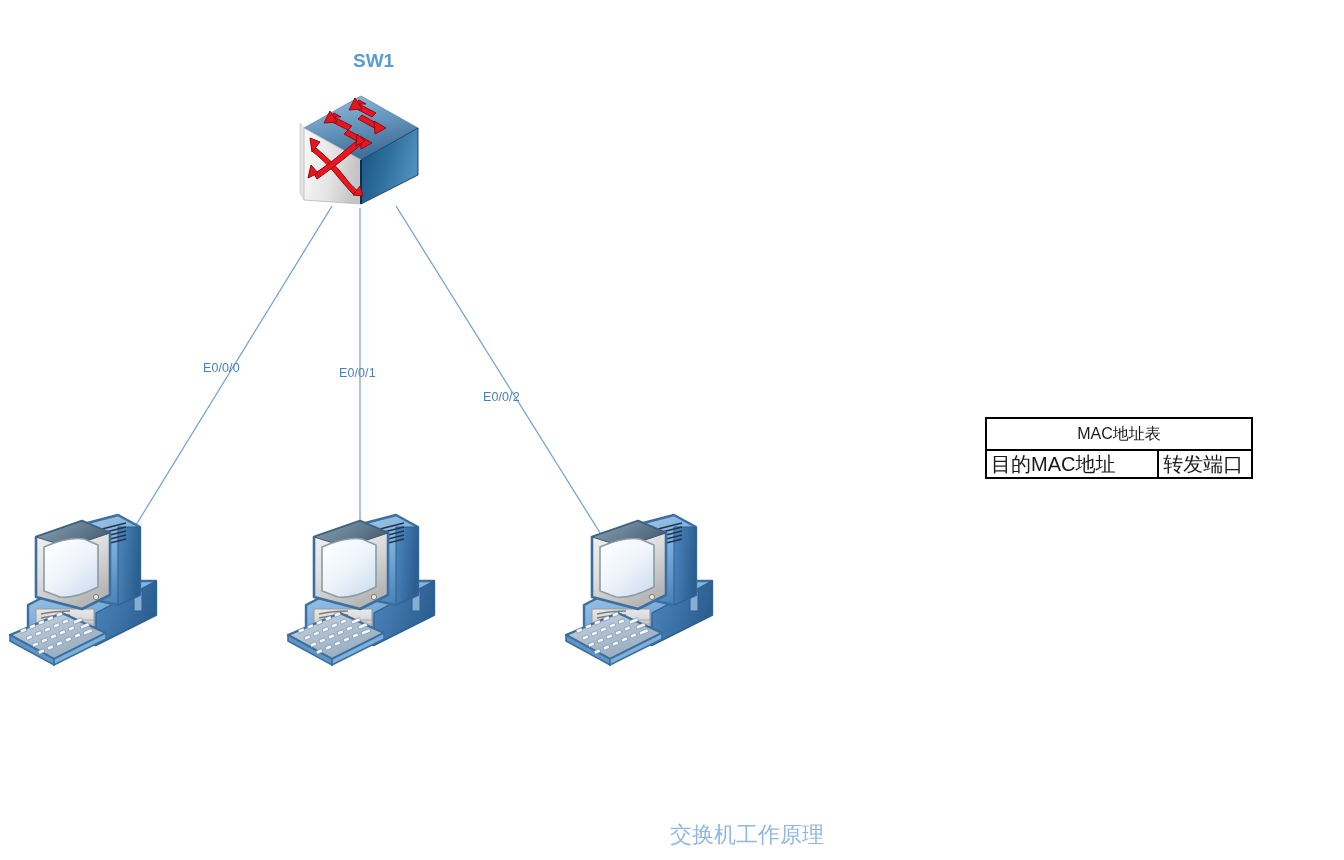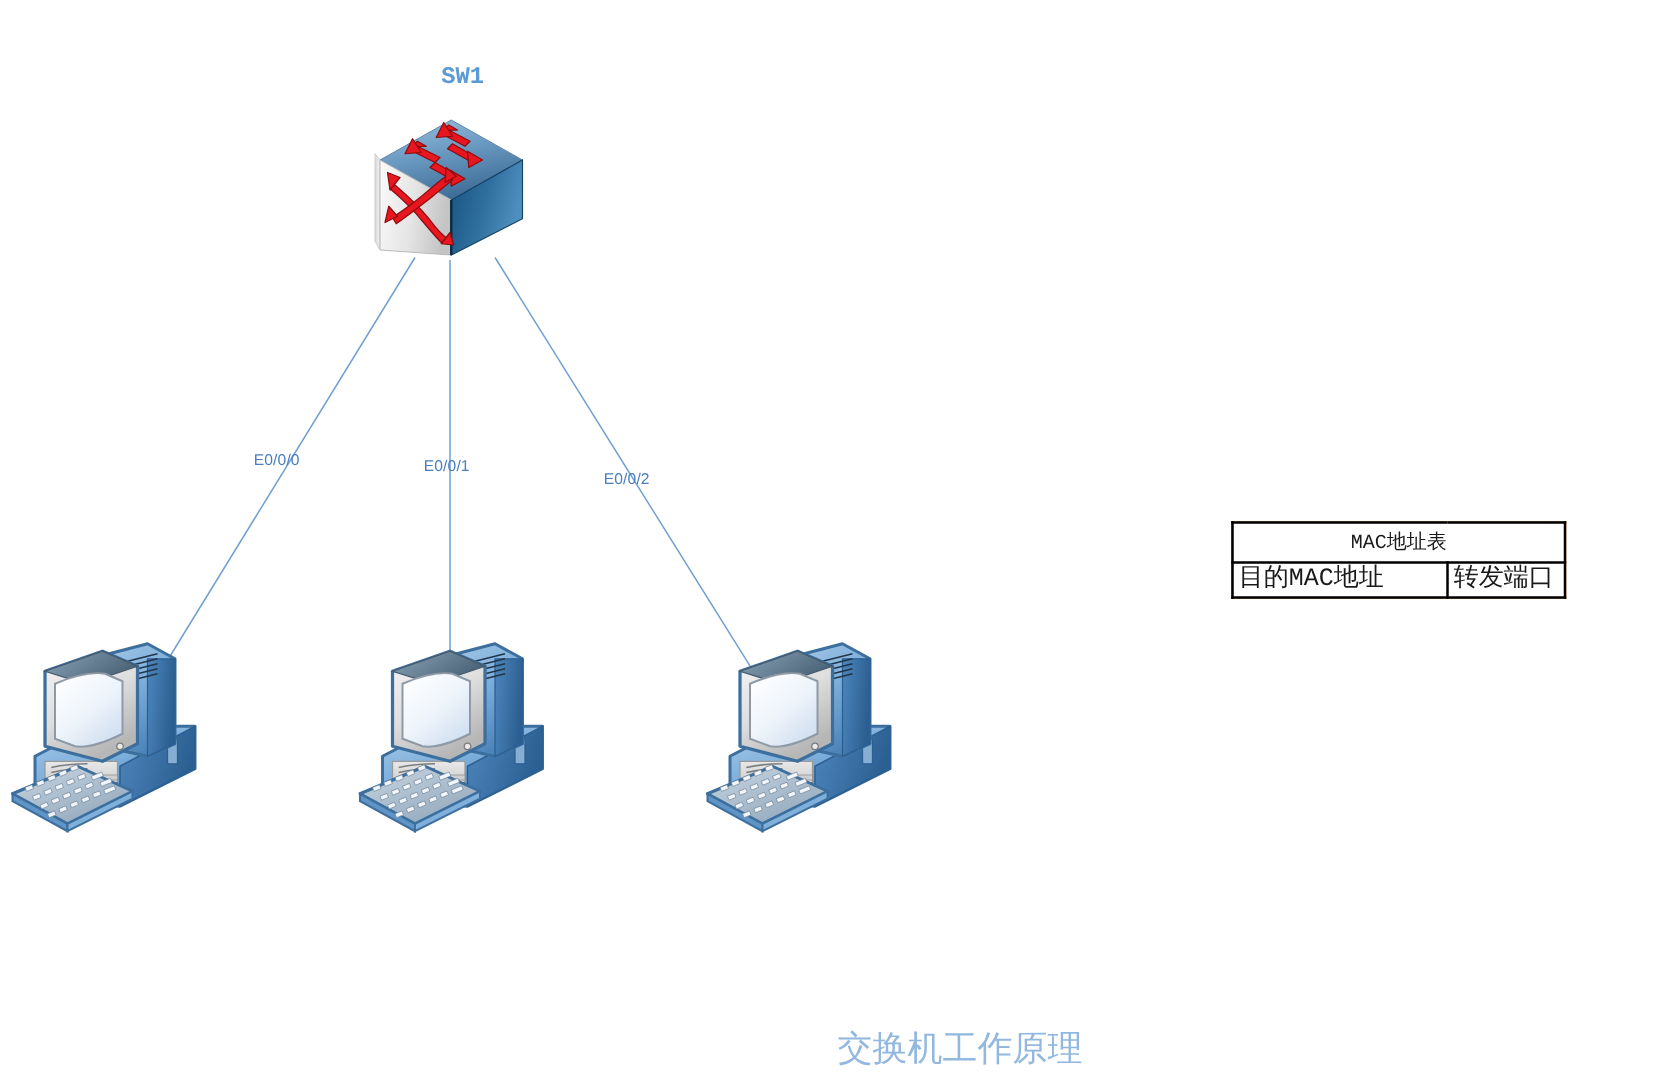--- a/index.html
+++ b/index.html
@@ -8,50 +8,50 @@
     background:#ffffff;
     font-family:"Liberation Sans", sans-serif;
     overflow:hidden;
     position:relative;
   }
   #stage{position:absolute;left:0;top:0;width:1344px;height:860px;}
 
   
   .node-title{
     position:absolute;
-    font-family:Liberation Mono, monospace;
+    font-family:Liberation Sans, sans-serif;
     font-size:19px;
     font-weight:bold;
     color:#5b9bd5;
     white-space:nowrap;
   }
   .port-label{
     position:absolute;
     font-family:"Liberation Sans", sans-serif;
     font-size:12.5px;
     color:#4a7fbd;
     white-space:nowrap;
     letter-spacing:.1px;
   }
   .caption{
     position:absolute;
     font-family:"Liberation Serif", serif;
-    font-size:28px;
+    font-size:22px;
     color:#93b8e0;
     white-space:nowrap;
   }
 
   
   .mac-table{
     position:absolute;
     left:985px;top:417px;
     width:268px;
     border-collapse:collapse;
-    background:#f97316;
-    font-family:Liberation Mono, monospace;
+    background:#4d7c0f;
+    font-family:Liberation Sans, sans-serif;
   }
   .mac-table td{
     border:2px solid #000000;
     font-size:20px;
     color:#1a1a1a;
     padding:2px 4px;
     height:22px;
     line-height:22px;
     background:#ffffff;
   }
@@ -138,21 +138,21 @@
 
       <path d="M314,174 C326,166 334,160 342,153 C350,146 354,143 358,140
                L362,144 C357,148 352,152 345,158 C336,165 327,172 317,179 Z"></path>
       <polygon points="311,165 318,173 308,178"></polygon>
       <polygon points="357,134 365,141 356,146"></polygon>
     </g>
   </svg>
 
   <div class="port-label" style="left:203px;top:361px;">E0/0/0</div>
   <div class="port-label" style="left:339px;top:366px;">E0/0/1</div>
-  <div class="port-label" style="left:483px;top:376px;">E0/0/2</div>
+  <div class="port-label" style="left:483px;top:390px;">E0/0/2</div>
 
   <svg class="layer">
     <defs>
       <linearGradient id="pcBlueBody" x1="0" y1="0" x2="0.6" y2="1">
         <stop offset="0%" stop-color="#a9cbe8"></stop>
         <stop offset="50%" stop-color="#7fb0dc"></stop>
         <stop offset="100%" stop-color="#4a83b8"></stop>
       </linearGradient>
       <linearGradient id="pcBlueDark" x1="0" y1="0" x2="1" y2="0.4">
         <stop offset="0%" stop-color="#5e94c6"></stop>

